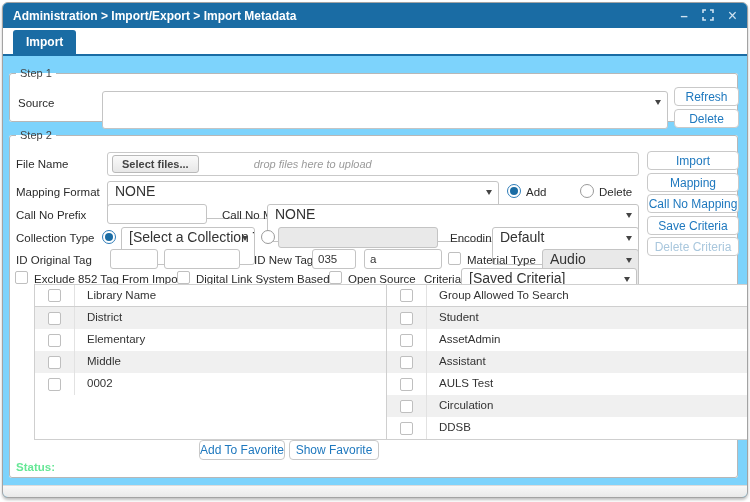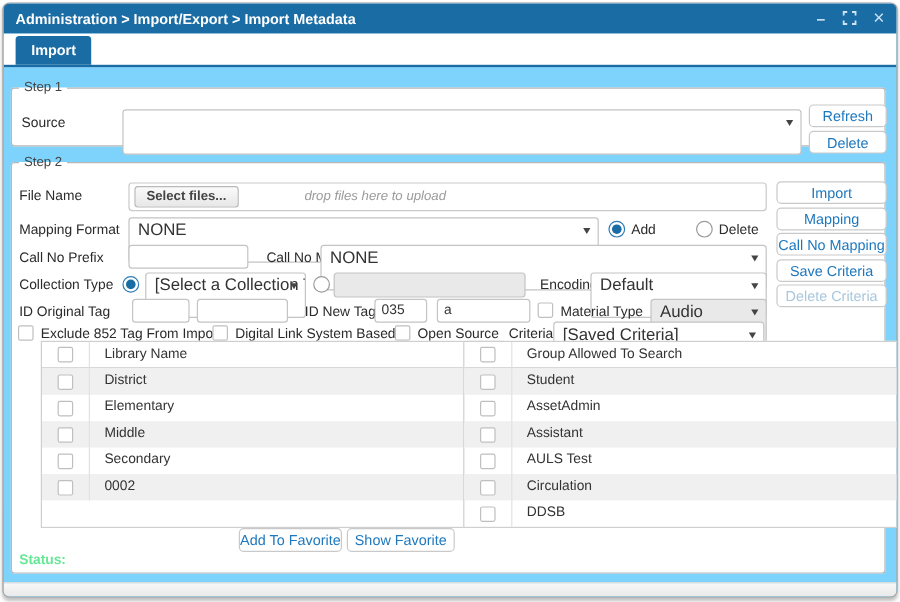--- a/index.html
+++ b/index.html
@@ -209,26 +209,20 @@
       <div class="trow">
         <div class="cbcell">
             <span class="cb"></span>
           </div>
         <div class="tlabel">Middle</div>
       </div>
       <div class="trow">
         <div class="cbcell">
             <span class="cb"></span>
           </div>
-        <div class="tlabel">Secondary</div>
-      </div>
-      <div class="trow">
-        <div class="cbcell">
-            <span class="cb"></span>
-          </div>
         <div class="tlabel">0002</div>
       </div>
       <div class="vscroll">
           <div class="vthumb"></div>
         </div>
     </div>
 
     <div class="dtable right">
       <div class="thead">
         <div class="cbcell">

